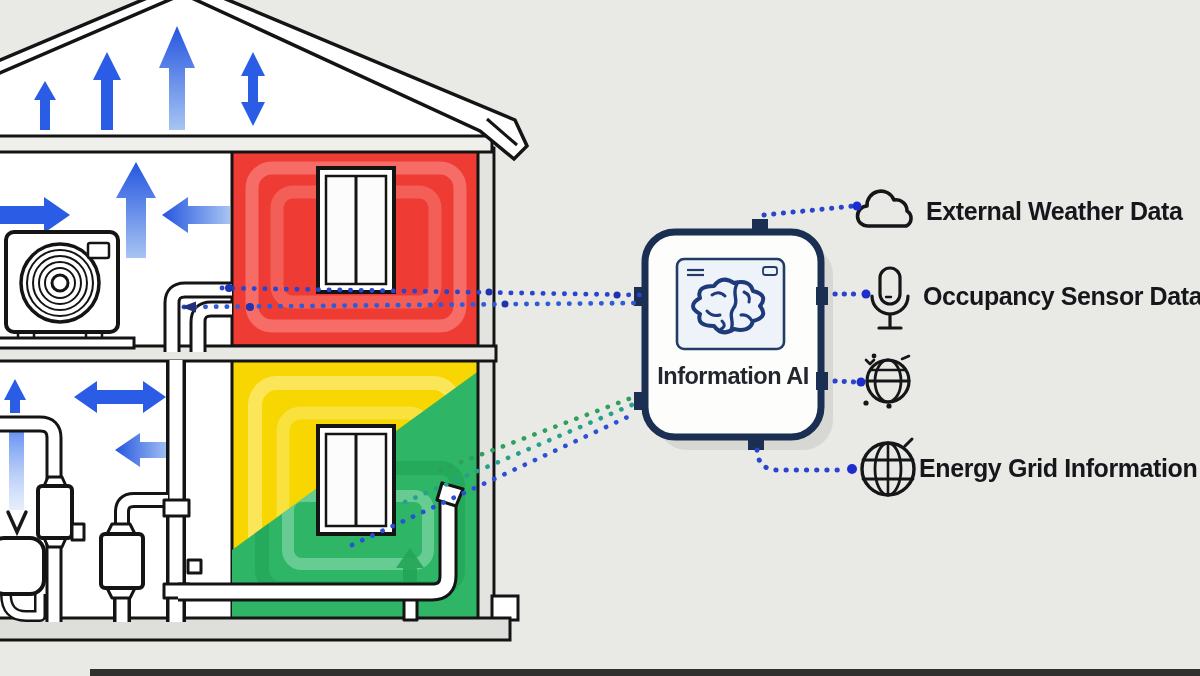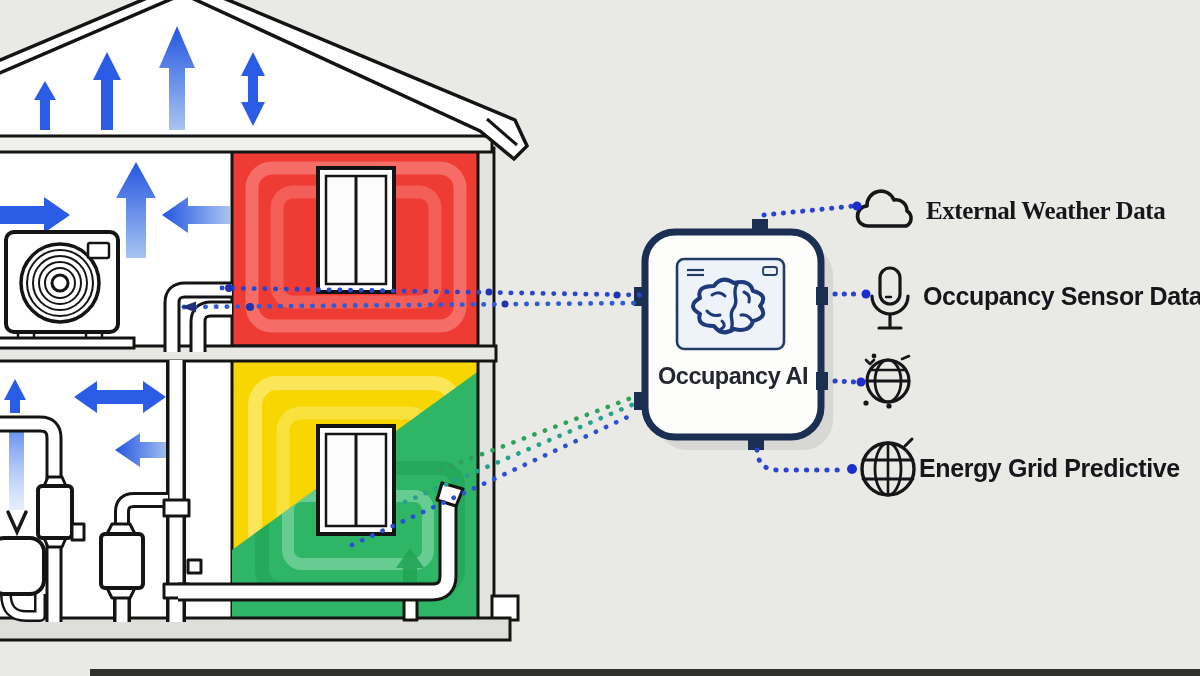--- a/index.html
+++ b/index.html
@@ -258,21 +258,21 @@
     <path d="M835,294 L860,294" stroke="#2944cf" stroke-width="5" stroke-dasharray="0.2 9"></path>
     <circle cx="866" cy="294" r="4.5" fill="#1d2ecc" stroke="none"></circle>
     <path d="M835,381 L856,382" stroke="#2944cf" stroke-width="5" stroke-dasharray="0.2 9"></path>
     <circle cx="861" cy="382" r="4.5" fill="#1d2ecc" stroke="none"></circle>
     <path d="M757,450 Q758,469 776,470 L846,470" stroke="#2944cf" stroke-width="5" stroke-dasharray="0.2 10"></path>
     <circle cx="852" cy="469" r="5" fill="#1d2ecc" stroke="none"></circle>
   </g>
 </svg>
 
   <div class="device-title">
-    <div>Occupancy AI</div>
+    <div>Information AI</div>
   </div>
 
-  <div class="label" style="left:926px;top:196px;font-family:Liberation Serif, serif;">External Weather Data</div>
+  <div class="label" style="left:926px;top:196px;">External Weather Data</div>
   <div class="label" style="left:923px;top:281px;">Occupancy Sensor Data</div>
   <div class="label" style="left:923px;top:366px;"></div>
-  <div class="label" style="left:919px;top:453px;">Energy Grid Predictive</div>
+  <div class="label" style="left:919px;top:453px;">Energy Grid Information</div>
 
 </div>
 
 </body></html>

